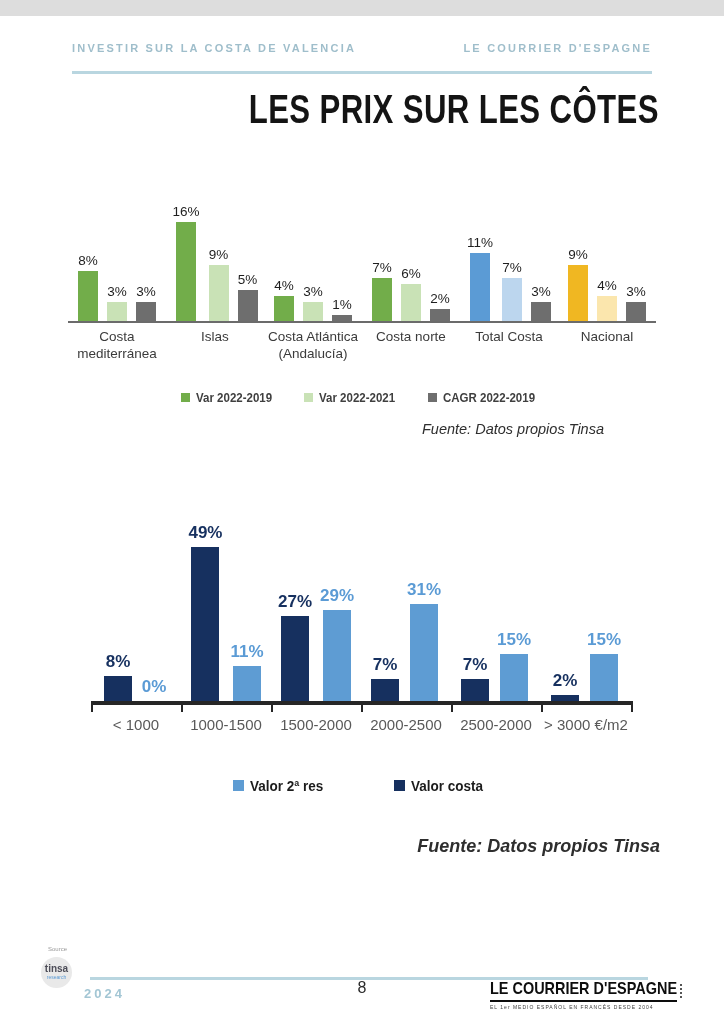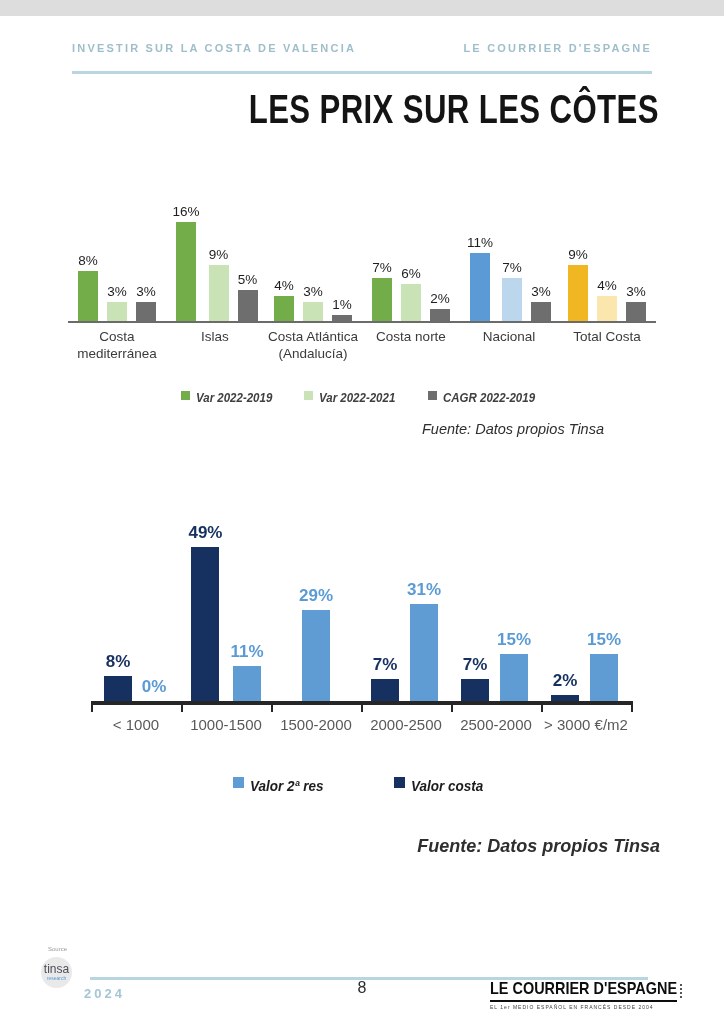--- a/index.html
+++ b/index.html
@@ -46,39 +46,39 @@
   .chart2 .bar { width:28px; }
   .chart2 .bar-value { font-size:17px; font-weight:bold; margin-bottom:4px; }
   .chart2 .ticks-row { display:flex; height:7px; border-right:2px solid #262626; }
   .chart2 .tick-cell { width:90px; border-left:2px solid #262626; }
   .chart2 .labels-row { margin-top:4px; }
   .chart2 .cat-label { width:90px; font-size:15px; color:#595959; white-space:nowrap; }
   
   .legend { display:flex; justify-content:center; align-items:center; }
   .legend1 { margin-top:28px; gap:26px; }
   .legend2 { margin-top:44px; gap:62px; }
-  .legend-item { display:flex; gap:6px;font-style:italic; }
+  .legend-item { display:flex; align-items:center; gap:6px; }
   .legend-swatch { display:inline-block; }
   .legend1 .legend-swatch { width:9px; height:9px; }
   .legend2 .legend-swatch { width:11px; height:11px; }
   .legend1 .legend-label { font-size:12.5px; font-weight:bold; color:#3f3f3f;
     display:inline-block; transform:scaleX(0.92); transform-origin:left; }
   .legend2 .legend-label { font-size:15px; font-weight:bold; color:#1c1c1c;
     display:inline-block; transform:scaleX(0.9); transform-origin:left; }
   
   .source-note { font-style:italic; color:#2e2e2e; text-align:right; }
   .source1 { font-size:14.5px; margin:16px 120px 0 0; }
   .source2 { font-size:18px; margin:42px 64px 0 0; font-weight:bold; }
   
   .footer-source-label { position:absolute; left:48px; top:930px; font-size:6px; color:#999; }
   .tinsa-logo {
     position:absolute; left:41px; top:941px; width:31px; height:31px; border-radius:50%;
     background:#e9e9e9; display:flex; flex-direction:column; align-items:center; justify-content:center;
   }
-  .tinsa-name { font-size:12px; font-weight:normal; color:#4d4d58; line-height:1; }
+  .tinsa-name { font-size:10px; font-weight:bold; color:#4d4d58; line-height:1; }
   .tinsa-sub { font-size:5px; color:#5b9bd5; line-height:1.4; }
   .footer-rule { position:absolute; left:90px; top:961px; width:558px; height:3px; background:#b9d6e0; }
   .footer-year { position:absolute; left:84px; top:970px; font-size:13px; font-weight:bold;
     letter-spacing:3px; color:#a3c6d4; }
   .footer-page { position:absolute; left:0; right:0; top:963px; text-align:center;
     font-size:16px; color:#2b2b2b; }
   .brand-logo { position:absolute; right:52px; top:963px; width:182px; }
   .brand-name { font-size:17px; font-weight:bold; color:#0d0d0d; white-space:nowrap;
     display:inline-block; transform:scaleX(0.85); transform-origin:left;
     border-bottom:2px solid #0d0d0d; padding-bottom:1px; }
@@ -193,22 +193,22 @@
               <div class="bar-value">3%</div>
               <div class="bar" style="height: 19px; background: rgb(110, 110, 110);"></div>
             </div>
           </div>
         </div>
         <div class="labels-row">
           <div class="cat-label">Costa mediterránea</div>
           <div class="cat-label">Islas</div>
           <div class="cat-label">Costa Atlántica (Andalucía)</div>
           <div class="cat-label">Costa norte</div>
+          <div class="cat-label">Total Costa</div>
           <div class="cat-label">Nacional</div>
-          <div class="cat-label">Total Costa</div>
         </div>
       </div>
     <div class="legend legend1" id="legend1">
         <div class="legend-item">
           <div class="legend-swatch" style="background: rgb(114, 173, 74);"></div>
           <div class="legend-label">Var 2022-2019</div>
         </div>
         <div class="legend-item">
           <div class="legend-swatch" style="background: rgb(201, 226, 182);"></div>
           <div class="legend-label">Var 2022-2021</div>
@@ -239,20 +239,24 @@
             <div class="bar-col">
               <div class="bar-value" style="color: rgb(22, 48, 95);">49%</div>
               <div class="bar" style="height: 154px; background: rgb(22, 48, 95);"></div>
             </div>
             <div class="bar-col">
               <div class="bar-value" style="color: rgb(91, 155, 213);">11%</div>
               <div class="bar" style="height: 35px; background: rgb(94, 156, 211);"></div>
             </div>
           </div>
           <div class="bar-group">
+            <div class="bar-col">
+              <div class="bar-value" style="color: rgb(22, 48, 95);">27%</div>
+              <div class="bar" style="height: 85px; background: rgb(22, 48, 95);"></div>
+            </div>
             <div class="bar-col">
               <div class="bar-value" style="color: rgb(91, 155, 213);">29%</div>
               <div class="bar" style="height: 91px; background: rgb(94, 156, 211);"></div>
             </div>
           </div>
           <div class="bar-group">
             <div class="bar-col">
               <div class="bar-value" style="color: rgb(22, 48, 95);">7%</div>
               <div class="bar" style="height: 22px; background: rgb(22, 48, 95);"></div>
             </div>

